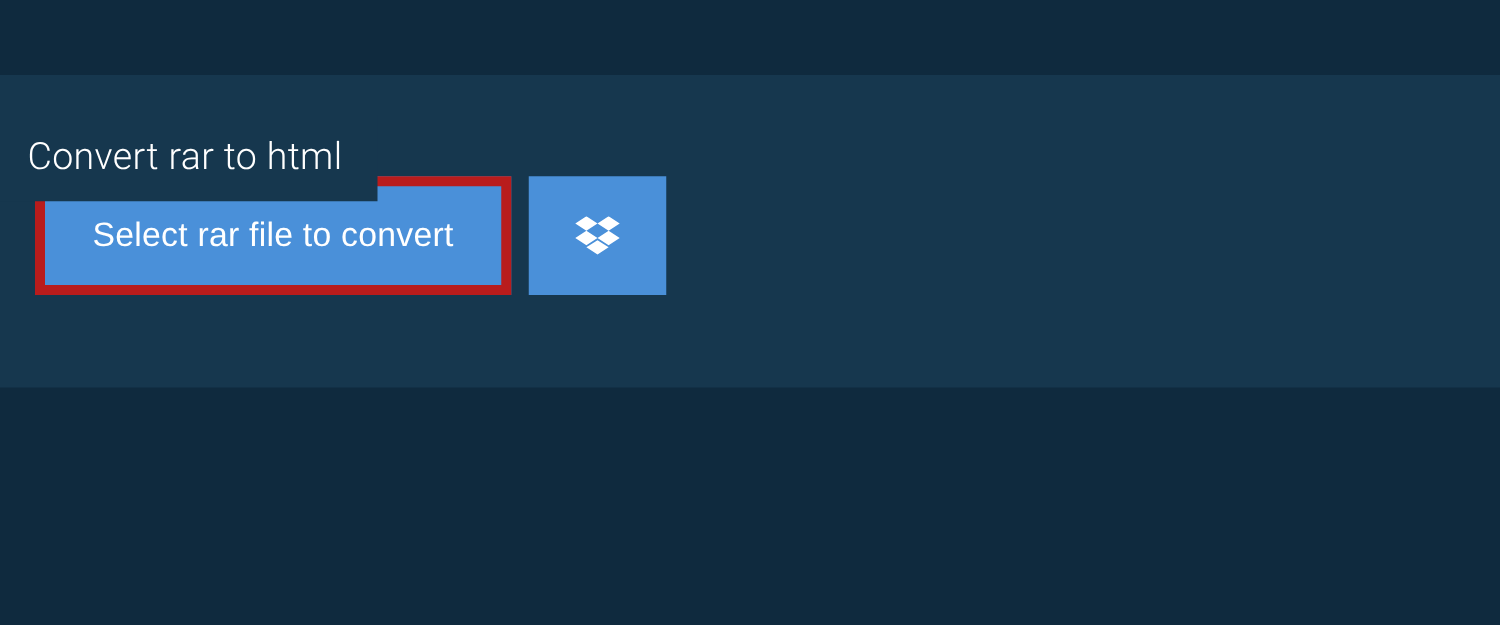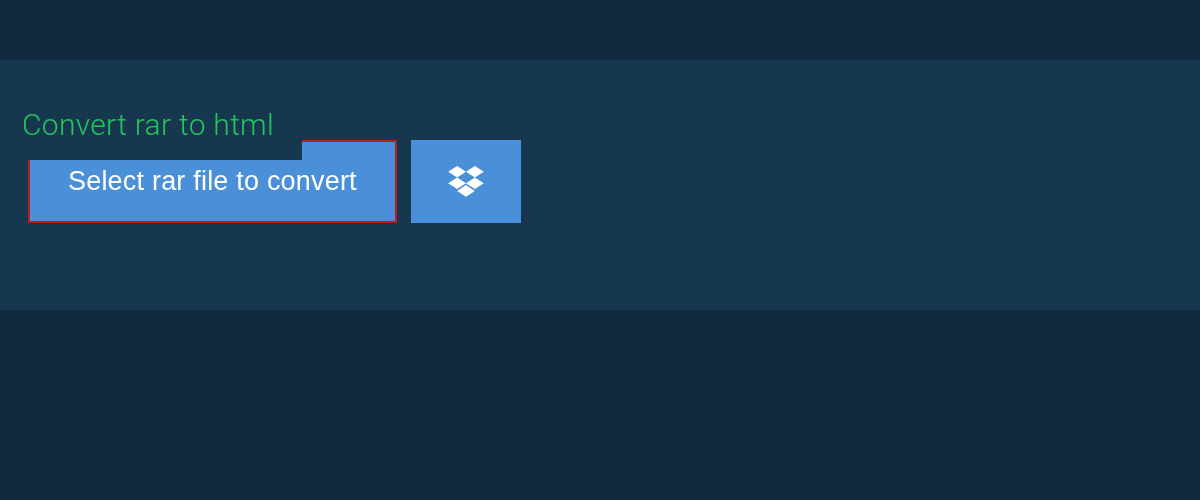--- a/index.html
+++ b/index.html
@@ -20,36 +20,36 @@
     }
     .tab {
       display: inline-block;
       background: #16374e;
       padding: 16px 28px 18px 22px;
       margin-top: -60px;
       position: relative;
       top: 60px;
     }
     .tab-label {
-      color: #22c55e;
+      color: #ffffff;
       font-size: 30px;
       font-weight: 300;
       letter-spacing: 0.3px;
     }
     .content {
       padding: 40px 28px;
     }
     .button-row {
       display: flex;
       gap: 14px;
       align-items: stretch;
     }
     .select-btn {
       background: #4a90d9;
-      border: 2px solid #b91c1c;
+      border: 8px solid #b91c1c;
       color: #ffffff;
       font-size: 27px;
       font-weight: 300;
       padding: 24px 38px;
       cursor: pointer;
       letter-spacing: 0.2px;
     }
     .dropbox-btn {
       background: #4a90d9;
       border: none;

